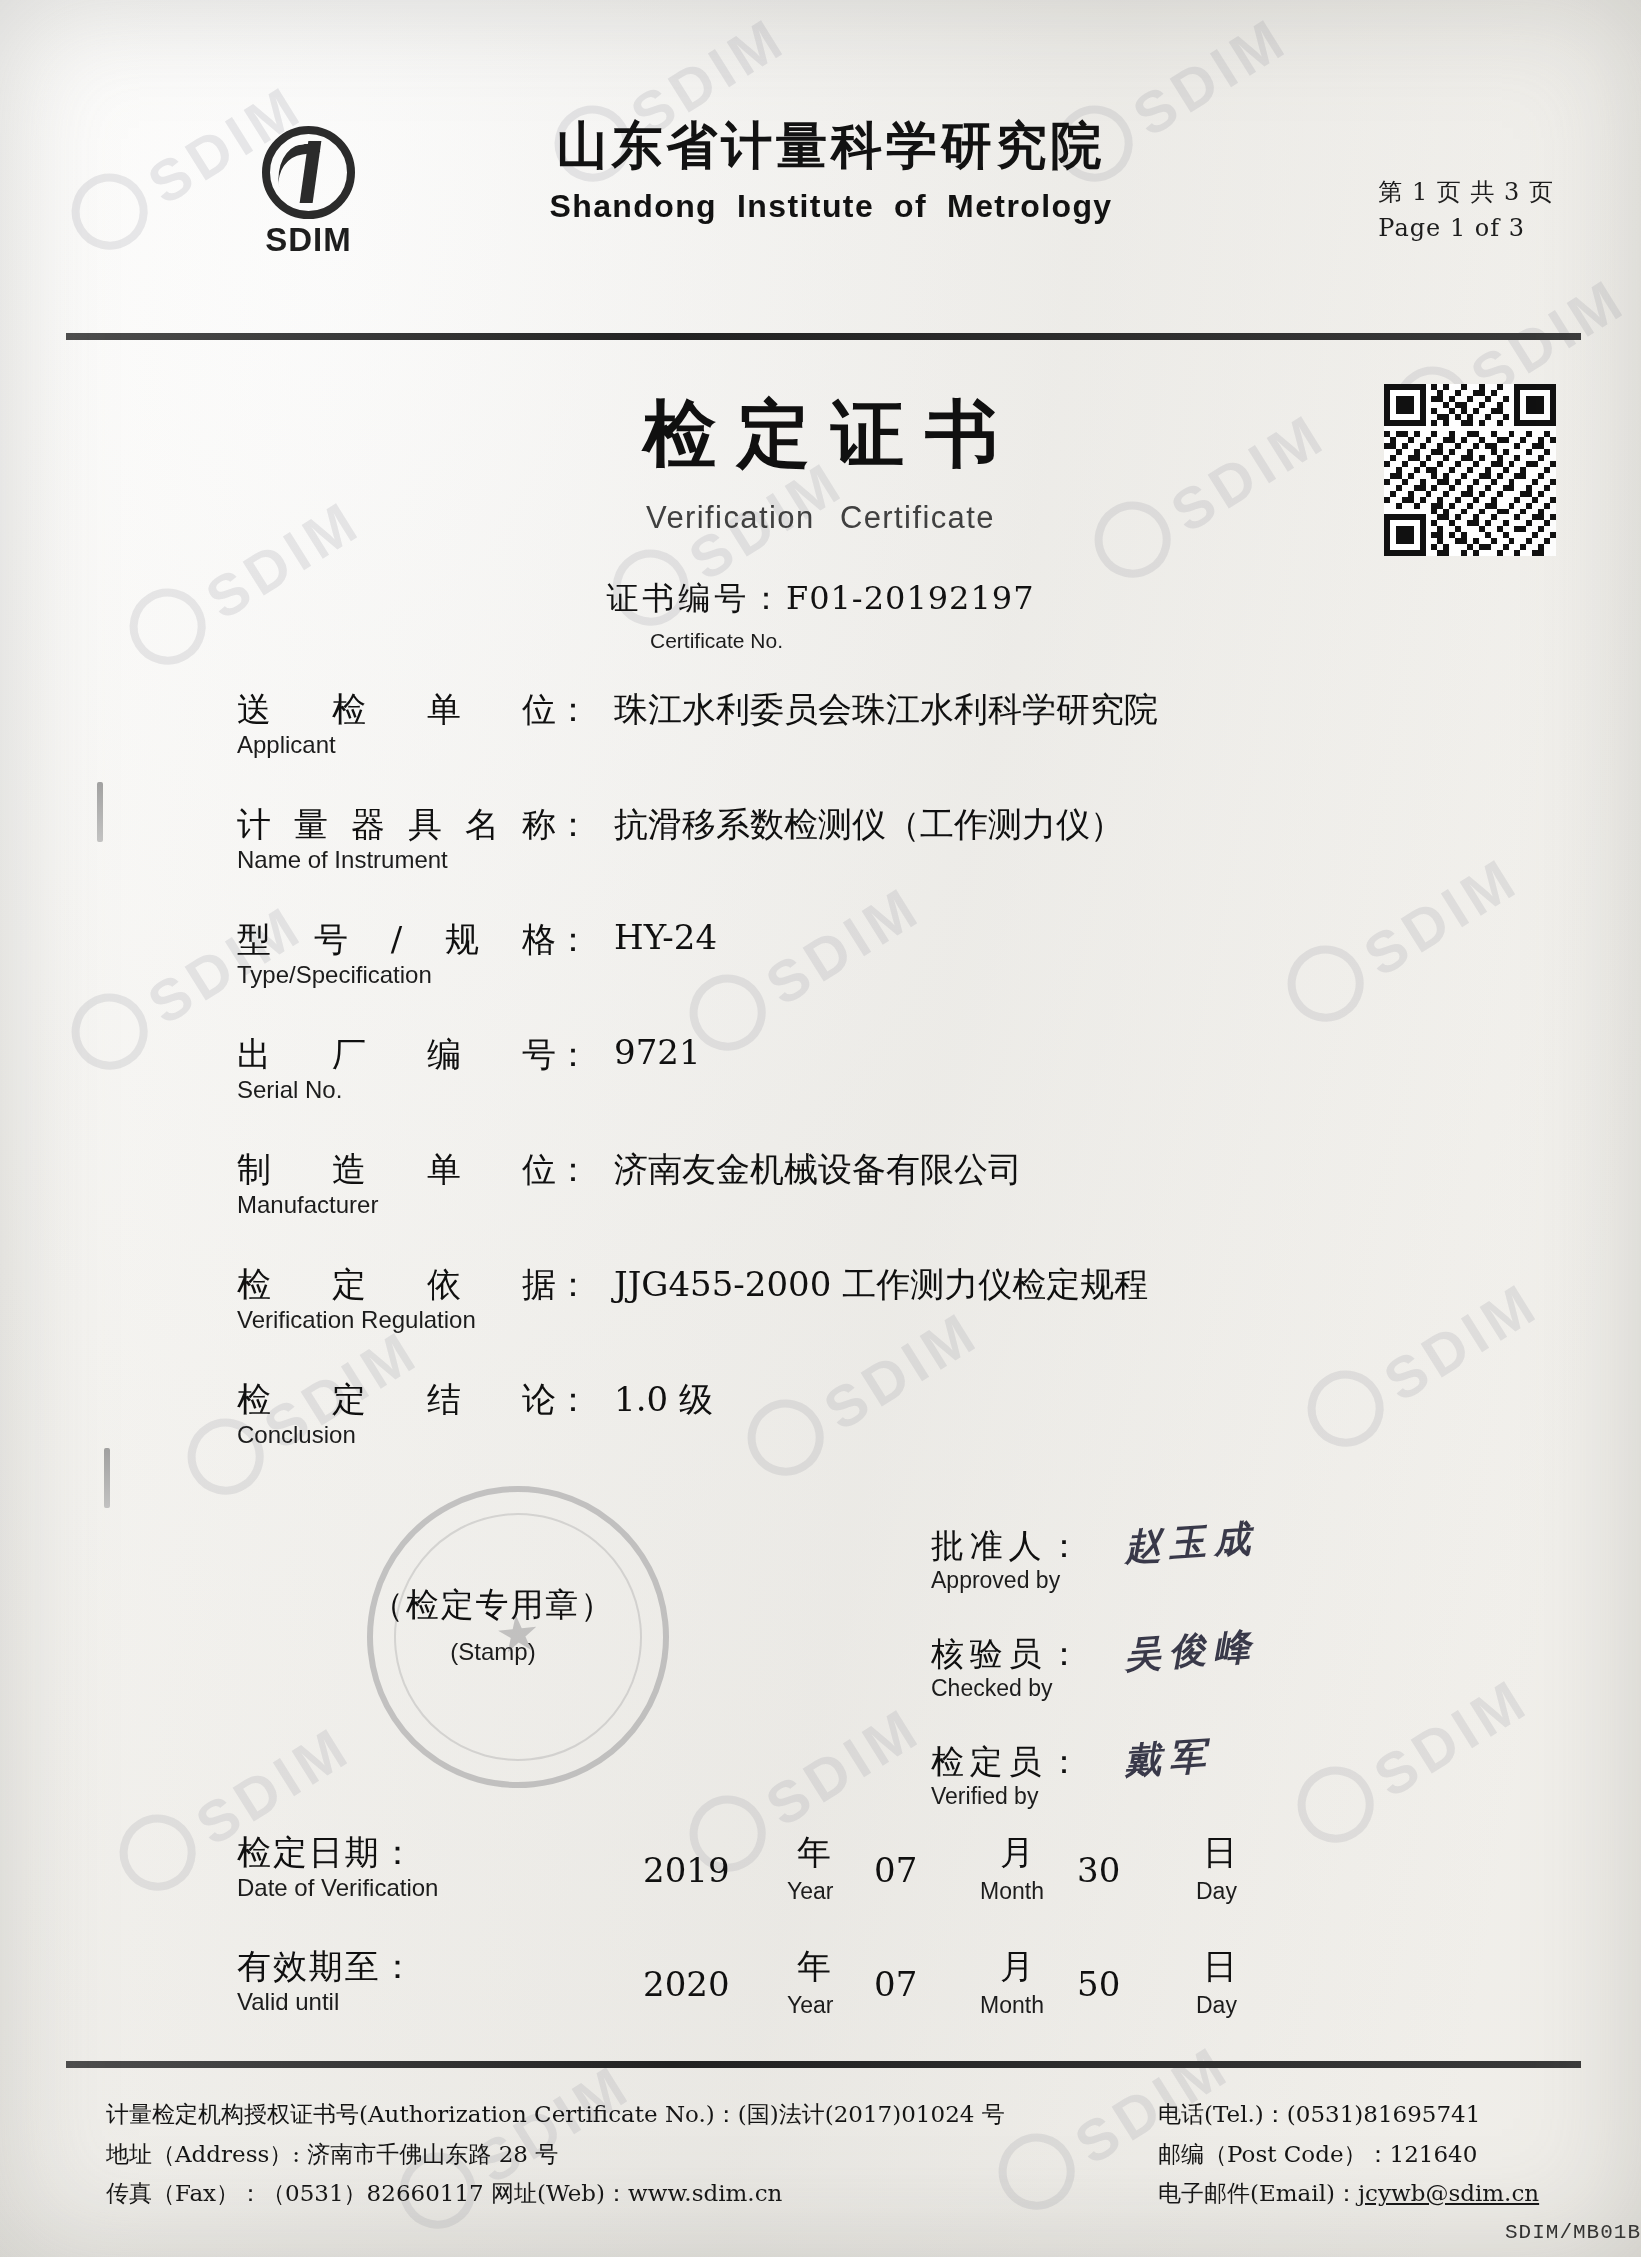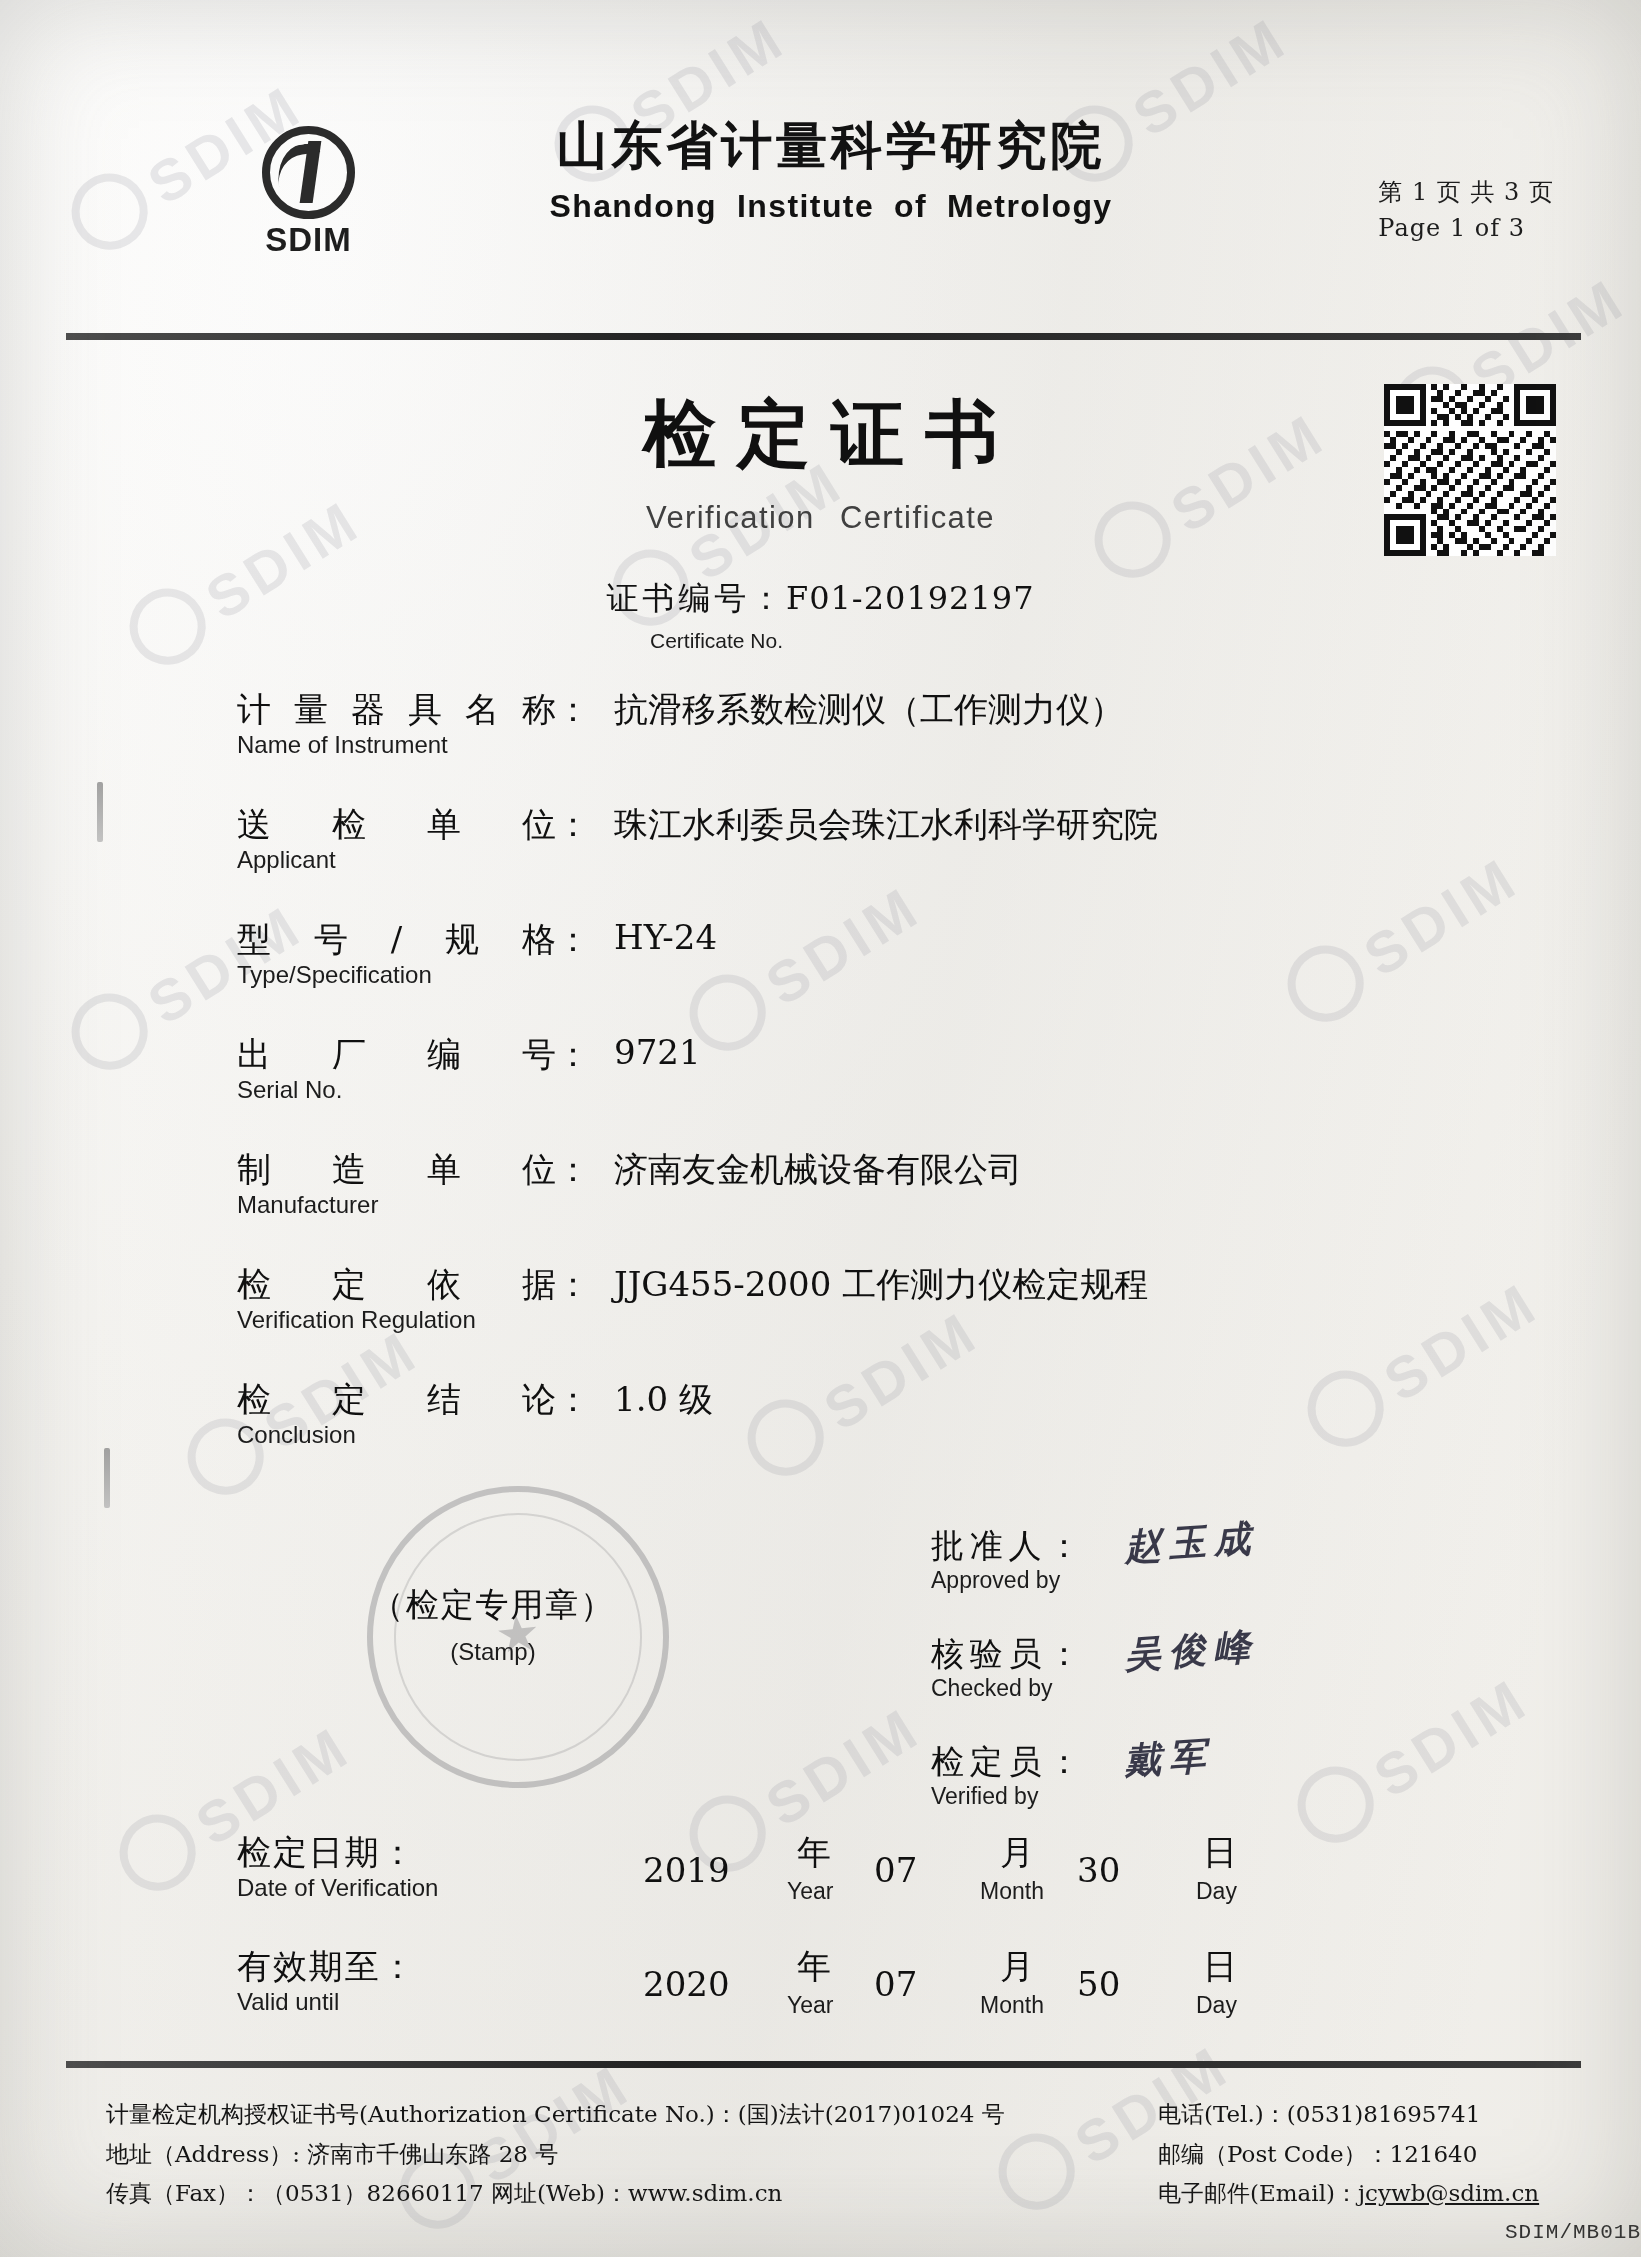--- a/index.html
+++ b/index.html
@@ -776,29 +776,29 @@
     <div class="certno">
       <div class="certno-line">
         <span class="certno-label-cn">证书编号：</span><span class="certno-value">F01-20192197</span>
       </div>
       <div class="certno-en">Certificate No.</div>
     </div>
 
     <div class="fields">
 
       <div class="field">
+        <div class="field-label-cn"><span class="spaced">送检单位</span>：</div>
+        <div class="field-label-en">Applicant</div>
+        <div class="field-value">珠江水利委员会珠江水利科学研究院</div>
+      </div>
+
+      <div class="field">
         <div class="field-label-cn"><span class="spaced">计量器具名称</span>：</div>
         <div class="field-label-en">Name of Instrument</div>
         <div class="field-value">抗滑移系数检测仪（工作测力仪）</div>
-      </div>
-
-      <div class="field">
-        <div class="field-label-cn"><span class="spaced">送检单位</span>：</div>
-        <div class="field-label-en">Applicant</div>
-        <div class="field-value">珠江水利委员会珠江水利科学研究院</div>
       </div>
 
       <div class="field">
         <div class="field-label-cn"><span class="spaced">型号/规格</span>：</div>
         <div class="field-label-en">Type/Specification</div>
         <div class="field-value">HY-24</div>
       </div>
 
       <div class="field">
         <div class="field-label-cn"><span class="spaced">出厂编号</span>：</div>

